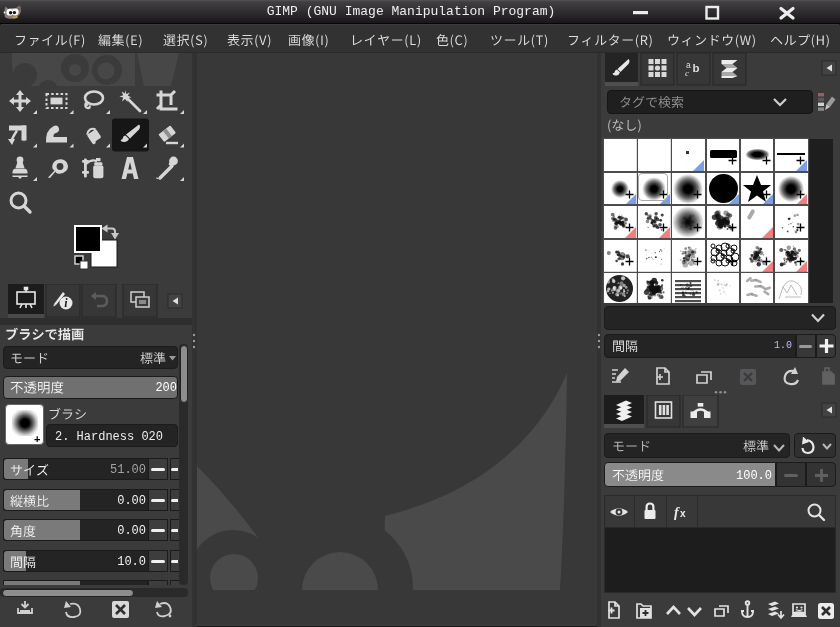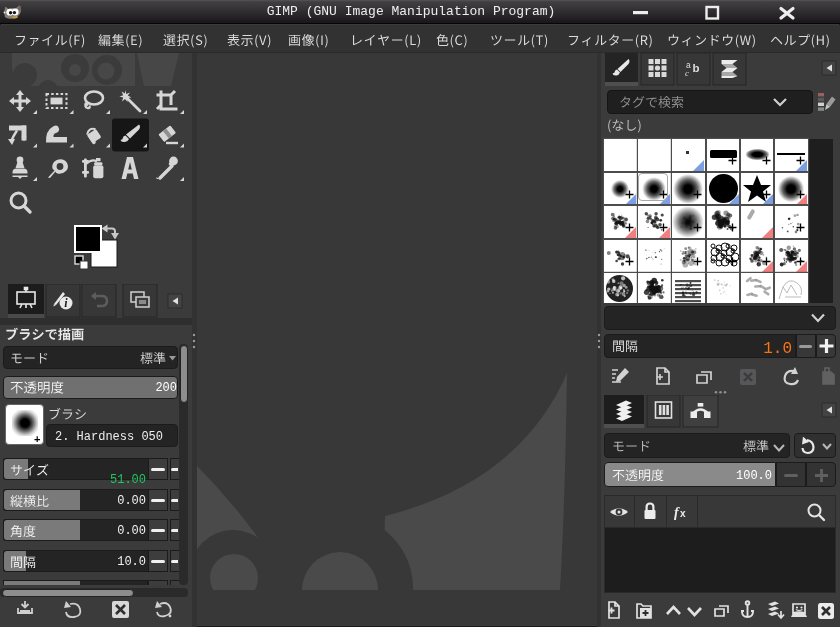--- a/index.html
+++ b/index.html
@@ -257,29 +257,29 @@
     <div class="abs mono" style="left:133px;top:381px;width:44px;text-align:right;font-size:12px;color:#fff">200</div>
     <div class="abs" style="left:5px;top:404px;width:39px;height:41px;background:#fff;border:1px solid #666;border-radius:4px"></div>
     <div class="abs" style="left:12px;top:410px;width:26px;height:26px;background:radial-gradient(circle, #000 0%, #000 22%, rgba(0,0,0,0.65) 42%, rgba(0,0,0,0.18) 66%, rgba(0,0,0,0) 82%)"></div>
     <div class="abs" style="left:34px;top:433px;font-size:11px;color:#000;font-weight:bold">+</div>
     <div style="position:absolute;left:48px;top:406px;">
       <svg width="39" height="18" viewBox="0 0 39 18" style="overflow:visible;display:block">
         <path transform="translate(0,13)" d="M9.8 -10.8Q10.0 -10.6 10.2 -10.3Q10.4 -10.0 10.5 -9.7Q10.7 -9.3 10.9 -9.1L10.1 -8.8Q10.0 -9.0 9.8 -9.3Q9.7 -9.7 9.5 -10.0Q9.3 -10.3 9.1 -10.5ZM11.5 -11.1Q11.7 -10.9 11.9 -10.6Q12.0 -10.3 12.2 -10.0Q12.4 -9.7 12.6 -9.4L11.8 -9.1Q11.6 -9.5 11.3 -10.0Q11.0 -10.5 10.8 -10.8ZM11.0 -8.5Q10.9 -8.3 10.9 -8.2Q10.8 -8.0 10.8 -7.8Q10.7 -7.3 10.5 -6.7Q10.4 -6.1 10.1 -5.4Q9.9 -4.7 9.6 -4.1Q9.2 -3.5 8.9 -3.0Q8.3 -2.3 7.5 -1.6Q6.8 -1.0 5.9 -0.4Q4.9 0.1 3.7 0.5L2.9 -0.5Q4.1 -0.8 5.1 -1.3Q6.0 -1.8 6.7 -2.4Q7.4 -3.0 7.9 -3.6Q8.4 -4.2 8.7 -5.0Q9.1 -5.7 9.3 -6.5Q9.5 -7.3 9.6 -7.9Q9.4 -7.9 8.9 -7.9Q8.4 -7.9 7.7 -7.9Q7.1 -7.9 6.3 -7.9Q5.6 -7.9 4.9 -7.9Q4.2 -7.9 3.7 -7.9Q3.2 -7.9 3.0 -7.9Q2.6 -7.9 2.3 -7.9Q1.9 -7.9 1.7 -7.8V-9.0Q1.9 -9.0 2.1 -8.9Q2.3 -8.9 2.5 -8.9Q2.8 -8.9 3.0 -8.9Q3.1 -8.9 3.5 -8.9Q3.9 -8.9 4.5 -8.9Q5.1 -8.9 5.7 -8.9Q6.3 -8.9 6.9 -8.9Q7.6 -8.9 8.1 -8.9Q8.6 -8.9 9.0 -8.9Q9.4 -8.9 9.5 -8.9Q9.7 -8.9 9.8 -8.9Q10.0 -8.9 10.2 -9.0ZM16.0 -9.7Q16.3 -9.6 16.6 -9.6Q16.9 -9.6 17.2 -9.6Q17.4 -9.6 17.9 -9.6Q18.4 -9.6 19.1 -9.6Q19.7 -9.6 20.4 -9.6Q21.0 -9.6 21.5 -9.6Q22.1 -9.6 22.3 -9.6Q22.6 -9.6 22.9 -9.6Q23.2 -9.6 23.5 -9.7V-8.6Q23.2 -8.6 22.9 -8.6Q22.6 -8.6 22.3 -8.6Q22.1 -8.6 21.5 -8.6Q21.0 -8.6 20.4 -8.6Q19.7 -8.6 19.1 -8.6Q18.4 -8.6 17.9 -8.6Q17.4 -8.6 17.2 -8.6Q16.9 -8.6 16.6 -8.6Q16.3 -8.6 16.0 -8.6ZM24.4 -6.3Q24.4 -6.2 24.3 -6.1Q24.3 -5.9 24.2 -5.9Q24.0 -4.9 23.5 -3.9Q23.1 -3.0 22.3 -2.2Q21.3 -1.1 20.1 -0.4Q18.9 0.2 17.7 0.5L16.9 -0.4Q18.3 -0.7 19.5 -1.3Q20.6 -1.9 21.5 -2.8Q22.1 -3.4 22.4 -4.2Q22.8 -4.9 23.0 -5.6Q22.9 -5.6 22.5 -5.6Q22.1 -5.6 21.5 -5.6Q20.9 -5.6 20.3 -5.6Q19.6 -5.6 18.9 -5.6Q18.3 -5.6 17.7 -5.6Q17.1 -5.6 16.7 -5.6Q16.3 -5.6 16.1 -5.6Q15.9 -5.6 15.5 -5.6Q15.2 -5.6 14.8 -5.6V-6.7Q15.2 -6.7 15.5 -6.6Q15.8 -6.6 16.1 -6.6Q16.3 -6.6 16.7 -6.6Q17.1 -6.6 17.6 -6.6Q18.2 -6.6 18.9 -6.6Q19.5 -6.6 20.2 -6.6Q20.8 -6.6 21.4 -6.6Q22.0 -6.6 22.4 -6.6Q22.8 -6.6 23.0 -6.6Q23.2 -6.6 23.4 -6.6Q23.6 -6.7 23.7 -6.7ZM29.9 -10.0Q30.2 -9.8 30.6 -9.6Q31.0 -9.3 31.4 -9.1Q31.8 -8.8 32.2 -8.5Q32.5 -8.3 32.7 -8.1L32.1 -7.3Q31.9 -7.4 31.5 -7.7Q31.2 -7.9 30.8 -8.2Q30.4 -8.5 30.0 -8.7Q29.6 -8.9 29.3 -9.1ZM28.0 -0.7Q28.7 -0.8 29.4 -1.0Q30.2 -1.2 30.9 -1.5Q31.7 -1.8 32.3 -2.2Q33.4 -2.8 34.3 -3.6Q35.2 -4.3 36.0 -5.2Q36.7 -6.1 37.2 -7.0L37.9 -5.9Q37.0 -4.6 35.7 -3.4Q34.4 -2.2 32.9 -1.3Q32.2 -0.9 31.4 -0.6Q30.7 -0.2 29.9 0.0Q29.2 0.2 28.6 0.4ZM28.0 -7.1Q28.2 -6.9 28.6 -6.7Q29.0 -6.4 29.5 -6.2Q29.9 -5.9 30.2 -5.7Q30.6 -5.5 30.8 -5.3L30.2 -4.4Q30.0 -4.6 29.6 -4.8Q29.3 -5.1 28.8 -5.3Q28.4 -5.6 28.1 -5.8Q27.7 -6.0 27.4 -6.2Z" fill="#d8d8d8"></path>
       </svg>
     </div>
     <div class="abs" style="left:46px;top:424px;width:132px;height:23px;background:#242424;border:1px solid #1b1b1b;border-radius:4px"></div>
-    <div class="abs mono" style="left:55px;top:429.5px;font-size:12px;color:#eee">2. Hardness 050</div>
+    <div class="abs mono" style="left:55px;top:429.5px;font-size:12px;color:#eee">2. Hardness 020</div>
     <div class="abs" style="left:3px;top:458px;width:145px;height:22px;background:#242424;border:1px solid #1b1b1b;border-radius:3px 0 0 3px;border-right:none"></div>
     <div class="abs" style="left:4px;top:459px;width:24px;height:20px;background:#7a7a7a;border-radius:3px 0 0 3px"></div>
     <div style="position:absolute;left:10px;top:462px;">
       <svg width="39" height="18" viewBox="0 0 39 18" style="overflow:visible;display:block">
         <path transform="translate(0,13)" d="M9.4 -6.0Q9.4 -4.7 9.2 -3.7Q9.0 -2.7 8.6 -1.9Q8.2 -1.1 7.5 -0.5Q6.8 0.1 5.6 0.6L4.8 -0.2Q5.7 -0.6 6.3 -1.0Q7.0 -1.4 7.4 -2.0Q7.9 -2.7 8.1 -3.6Q8.3 -4.5 8.3 -5.9V-9.0Q8.3 -9.4 8.3 -9.7Q8.3 -10.0 8.3 -10.1H9.4Q9.4 -10.0 9.4 -9.7Q9.4 -9.4 9.4 -9.0ZM4.7 -10.0Q4.7 -9.9 4.6 -9.7Q4.6 -9.4 4.6 -9.1V-4.3Q4.6 -4.1 4.6 -3.8Q4.6 -3.6 4.7 -3.4Q4.7 -3.2 4.7 -3.1H3.5Q3.5 -3.2 3.5 -3.4Q3.6 -3.6 3.6 -3.8Q3.6 -4.1 3.6 -4.3V-9.1Q3.6 -9.3 3.6 -9.6Q3.6 -9.8 3.5 -10.0ZM0.9 -7.5Q0.9 -7.5 1.1 -7.5Q1.3 -7.5 1.6 -7.4Q1.9 -7.4 2.2 -7.4H10.8Q11.2 -7.4 11.5 -7.4Q11.8 -7.5 12.0 -7.5V-6.4Q11.9 -6.4 11.5 -6.4Q11.2 -6.4 10.8 -6.4H2.2Q1.9 -6.4 1.6 -6.4Q1.4 -6.4 1.2 -6.4Q1.0 -6.4 0.9 -6.4ZM14.1 -4.7Q15.8 -5.2 17.3 -5.8Q18.7 -6.4 19.8 -7.1Q20.5 -7.5 21.1 -8.1Q21.8 -8.6 22.3 -9.1Q22.9 -9.6 23.4 -10.2L24.2 -9.4Q23.7 -8.8 23.0 -8.2Q22.4 -7.7 21.7 -7.2Q21.0 -6.6 20.2 -6.2Q19.5 -5.7 18.6 -5.3Q17.7 -4.8 16.7 -4.4Q15.7 -4.0 14.6 -3.7ZM19.6 -6.6 20.7 -6.9V-1.0Q20.7 -0.7 20.7 -0.5Q20.7 -0.2 20.7 0.0Q20.8 0.3 20.8 0.4H19.5Q19.5 0.3 19.5 0.0Q19.6 -0.2 19.6 -0.5Q19.6 -0.7 19.6 -1.0ZM35.8 -10.6Q36.0 -10.4 36.2 -10.0Q36.4 -9.7 36.6 -9.4Q36.8 -9.1 36.9 -8.8L36.2 -8.5Q36.0 -8.9 35.7 -9.4Q35.4 -9.9 35.1 -10.3ZM37.3 -11.0Q37.5 -10.8 37.7 -10.5Q37.9 -10.2 38.1 -9.8Q38.3 -9.5 38.4 -9.3L37.7 -9.0Q37.5 -9.4 37.2 -9.9Q36.9 -10.4 36.6 -10.7ZM36.1 -8.5Q36.1 -8.4 36.0 -8.2Q35.9 -8.0 35.8 -7.9Q35.6 -7.3 35.2 -6.5Q34.8 -5.7 34.3 -5.0Q33.8 -4.2 33.2 -3.6Q32.5 -2.8 31.7 -2.0Q30.8 -1.3 29.8 -0.6Q28.9 0.0 27.9 0.5L27.0 -0.4Q28.1 -0.8 29.1 -1.4Q30.0 -2.0 30.9 -2.7Q31.7 -3.5 32.4 -4.2Q32.8 -4.7 33.3 -5.4Q33.7 -6.0 34.0 -6.6Q34.4 -7.3 34.6 -7.8Q34.4 -7.8 34.1 -7.8Q33.7 -7.8 33.1 -7.8Q32.6 -7.8 32.0 -7.8Q31.4 -7.8 30.9 -7.8Q30.4 -7.8 30.0 -7.8Q29.6 -7.8 29.5 -7.8Q29.3 -7.8 29.0 -7.8Q28.7 -7.8 28.5 -7.8Q28.2 -7.8 28.2 -7.8V-8.9Q28.3 -8.9 28.5 -8.9Q28.7 -8.9 29.0 -8.9Q29.3 -8.9 29.5 -8.9Q29.6 -8.9 30.0 -8.9Q30.4 -8.9 30.9 -8.9Q31.4 -8.9 32.0 -8.9Q32.6 -8.9 33.1 -8.9Q33.6 -8.9 34.0 -8.9Q34.4 -8.9 34.5 -8.9Q34.8 -8.9 35.1 -8.9Q35.3 -8.9 35.5 -9.0ZM33.4 -4.3Q33.9 -3.8 34.5 -3.3Q35.1 -2.8 35.6 -2.2Q36.2 -1.6 36.6 -1.1Q37.1 -0.6 37.4 -0.2L36.5 0.6Q36.1 -0.0 35.4 -0.8Q34.8 -1.5 34.1 -2.2Q33.4 -2.9 32.7 -3.5Z" fill="#f0f0f0"></path>
       </svg>
     </div>
-    <div class="abs mono" style="left:90px;top:473px;width:56px;text-align:right;font-size:12px;color:#22c55e">51.00</div>
+    <div class="abs mono" style="left:90px;top:463px;width:56px;text-align:right;font-size:12px;color:#a3a3a3">51.00</div>
     <div class="abs" style="left:148px;top:458px;width:20px;height:22px;background:#3d3d3d;border:1px solid #1b1b1b"></div>
     <div class="abs" style="left:151px;top:467.5px;width:14px;height:3.5px;background:#f0f0f0;border-radius:2px"></div>
     <div class="abs" style="left:170px;top:458px;width:9px;height:22px;background:#3d3d3d;border:1px solid #1b1b1b;border-right:none"></div>
     <div class="abs" style="left:171px;top:467.5px;width:7px;height:3.5px;background:#f0f0f0;border-radius:2px 0 0 2px"></div>
     <div class="abs" style="left:3px;top:489px;width:145px;height:22px;background:#242424;border:1px solid #1b1b1b;border-radius:3px 0 0 3px;border-right:none"></div>
     <div class="abs" style="left:4px;top:490px;width:76px;height:20px;background:#7a7a7a;border-radius:3px 0 0 3px"></div>
     <div style="position:absolute;left:10px;top:493px;">
       <svg width="39" height="18" viewBox="0 0 39 18" style="overflow:visible;display:block">
         <path transform="translate(0,13)" d="M9.6 -7.3H10.4V0.1H9.6ZM7.8 -10.6 8.6 -10.8Q8.9 -10.2 9.2 -9.5Q9.4 -8.7 9.5 -8.2L8.7 -7.9Q8.6 -8.3 8.5 -8.7Q8.4 -9.2 8.2 -9.7Q8.0 -10.2 7.8 -10.6ZM8.5 -3.1Q8.7 -2.1 9.0 -1.5Q9.3 -0.9 9.7 -0.5Q10.1 -0.2 10.5 -0.1Q10.9 0.0 11.4 0.0Q11.5 0.0 11.8 0.0Q12.0 0.0 12.2 0.0Q12.5 0.0 12.6 0.0Q12.6 0.1 12.5 0.3Q12.5 0.5 12.4 0.6Q12.4 0.8 12.4 0.9H12.1H11.3Q10.7 0.9 10.2 0.7Q9.7 0.6 9.2 0.2Q8.8 -0.2 8.4 -1.0Q8.1 -1.7 7.8 -2.9ZM10.0 -4.4H12.3V-3.6H10.0ZM7.5 -7.8H12.5V-6.9H7.5ZM11.1 -10.9 12.1 -10.7Q11.9 -10.0 11.6 -9.2Q11.3 -8.5 11.1 -8.0L10.3 -8.2Q10.4 -8.5 10.6 -9.0Q10.8 -9.5 10.9 -10.0Q11.0 -10.5 11.1 -10.9ZM7.7 -5.2H8.5V-4.1Q8.5 -3.3 8.4 -2.4Q8.4 -1.6 8.1 -0.7Q7.8 0.2 7.3 1.1Q7.2 0.9 7.0 0.8Q6.8 0.6 6.6 0.5Q7.1 -0.2 7.4 -1.1Q7.6 -1.9 7.7 -2.7Q7.7 -3.4 7.7 -4.1ZM6.2 -10.9 7.0 -10.6Q6.8 -10.1 6.4 -9.6Q6.1 -9.0 5.8 -8.5Q5.4 -8.0 5.0 -7.7Q5.0 -7.7 4.9 -7.9Q4.7 -8.0 4.6 -8.1Q4.5 -8.2 4.4 -8.3Q4.9 -8.8 5.4 -9.5Q5.9 -10.2 6.2 -10.9ZM6.5 -8.3 7.3 -8.0Q7.1 -7.4 6.7 -6.7Q6.3 -6.1 5.9 -5.5Q5.5 -5.0 5.1 -4.6Q5.0 -4.6 4.9 -4.8Q4.8 -4.9 4.7 -5.1Q4.6 -5.2 4.5 -5.3Q5.1 -5.8 5.7 -6.6Q6.2 -7.4 6.5 -8.3ZM2.3 -10.9 3.2 -10.6Q3.0 -10.1 2.7 -9.6Q2.5 -9.1 2.2 -8.6Q2.0 -8.2 1.8 -7.8L1.1 -8.1Q1.3 -8.4 1.5 -8.9Q1.8 -9.4 2.0 -10.0Q2.2 -10.5 2.3 -10.9ZM3.7 -9.4 4.5 -9.0Q4.1 -8.3 3.6 -7.5Q3.1 -6.7 2.6 -5.9Q2.1 -5.2 1.6 -4.6L1.0 -5.0Q1.3 -5.4 1.7 -5.9Q2.1 -6.5 2.4 -7.1Q2.8 -7.7 3.1 -8.3Q3.4 -8.9 3.7 -9.4ZM0.5 -8.2 0.9 -8.9Q1.3 -8.6 1.6 -8.3Q2.0 -7.9 2.3 -7.5Q2.6 -7.2 2.7 -6.9L2.2 -6.1Q2.1 -6.4 1.8 -6.8Q1.5 -7.2 1.2 -7.5Q0.8 -7.9 0.5 -8.2ZM3.1 -6.4 3.8 -6.7Q4.1 -6.3 4.3 -5.8Q4.5 -5.3 4.7 -4.9Q4.9 -4.5 5.0 -4.1L4.2 -3.8Q4.2 -4.1 4.0 -4.6Q3.8 -5.0 3.6 -5.5Q3.4 -6.0 3.1 -6.4ZM0.4 -5.2Q1.1 -5.2 2.2 -5.2Q3.2 -5.2 4.3 -5.2L4.3 -4.5Q3.3 -4.4 2.4 -4.4Q1.4 -4.3 0.6 -4.3ZM3.5 -3.3 4.2 -3.5Q4.5 -2.9 4.7 -2.2Q4.9 -1.5 5.0 -1.0L4.2 -0.7Q4.2 -1.3 4.0 -2.0Q3.8 -2.7 3.5 -3.3ZM1.0 -3.5 1.8 -3.4Q1.7 -2.4 1.5 -1.5Q1.3 -0.7 1.0 -0.0Q0.9 -0.1 0.7 -0.2Q0.4 -0.3 0.3 -0.4Q0.6 -1.0 0.8 -1.8Q0.9 -2.6 1.0 -3.5ZM2.3 -4.8H3.1V1.0H2.3ZM5.7 -6.1 6.4 -6.9 6.5 -6.8V1.0H5.7ZM17.8 -7.6H25.5V-6.8H17.8ZM18.2 -9.7H25.2V-8.9H18.2ZM19.7 -10.9H20.6V-7.1H19.7ZM21.1 -7.1H22.1V-1.8H21.1ZM22.7 -10.9H23.6V-7.0H22.7ZM19.2 -3.3V-2.1H24.1V-3.3ZM19.2 -5.1V-4.0H24.1V-5.1ZM18.4 -5.8H25.0V-1.4H18.4ZM20.1 -1.1 20.9 -0.6Q20.6 -0.3 20.1 0.0Q19.6 0.3 19.1 0.6Q18.6 0.9 18.1 1.0Q18.0 0.9 17.8 0.7Q17.6 0.5 17.4 0.4Q17.9 0.2 18.4 -0.0Q18.9 -0.3 19.4 -0.6Q19.8 -0.9 20.1 -1.1ZM13.7 -8.1H17.9V-7.2H13.7ZM15.5 -10.9H16.4V1.0H15.5ZM15.5 -7.6 16.1 -7.4Q15.9 -6.6 15.7 -5.7Q15.5 -4.9 15.2 -4.1Q14.9 -3.3 14.5 -2.6Q14.2 -1.9 13.8 -1.4Q13.8 -1.6 13.6 -1.9Q13.5 -2.1 13.3 -2.3Q13.7 -2.7 14.0 -3.3Q14.3 -3.9 14.6 -4.7Q14.9 -5.4 15.1 -6.1Q15.3 -6.9 15.5 -7.6ZM16.3 -6.3Q16.4 -6.2 16.7 -5.9Q16.9 -5.6 17.2 -5.2Q17.4 -4.8 17.7 -4.5Q17.9 -4.1 18.0 -4.0L17.4 -3.2Q17.3 -3.5 17.1 -3.8Q16.9 -4.2 16.7 -4.6Q16.5 -5.0 16.2 -5.4Q16.0 -5.7 15.9 -5.9ZM22.4 -0.6 23.1 -1.1Q23.5 -0.9 24.0 -0.6Q24.5 -0.3 24.9 -0.0Q25.4 0.2 25.6 0.4L24.9 1.1Q24.6 0.8 24.2 0.5Q23.8 0.3 23.3 -0.0Q22.8 -0.3 22.4 -0.6ZM28.8 -6.9H32.2V-5.9H28.8ZM28.2 -10.8H29.2V-0.3L28.2 -0.0ZM26.5 -0.3Q27.3 -0.4 28.3 -0.6Q29.3 -0.8 30.4 -1.1Q31.5 -1.3 32.6 -1.6L32.7 -0.7Q31.7 -0.4 30.6 -0.2Q29.6 0.1 28.6 0.3Q27.6 0.6 26.8 0.7ZM37.4 -8.1 38.1 -7.3Q37.5 -6.9 36.8 -6.5Q36.1 -6.1 35.3 -5.8Q34.5 -5.4 33.8 -5.1Q33.7 -5.3 33.6 -5.5Q33.5 -5.7 33.4 -5.9Q34.1 -6.2 34.9 -6.5Q35.6 -6.9 36.3 -7.3Q36.9 -7.7 37.4 -8.1ZM33.2 -10.8H34.1V-1.0Q34.1 -0.5 34.3 -0.3Q34.4 -0.2 34.9 -0.2Q35.0 -0.2 35.3 -0.2Q35.5 -0.2 35.9 -0.2Q36.2 -0.2 36.5 -0.2Q36.8 -0.2 36.9 -0.2Q37.2 -0.2 37.4 -0.4Q37.5 -0.6 37.6 -1.1Q37.6 -1.6 37.7 -2.5Q37.9 -2.4 38.1 -2.3Q38.4 -2.2 38.6 -2.1Q38.5 -1.0 38.4 -0.4Q38.2 0.2 37.9 0.5Q37.6 0.8 37.0 0.8Q36.9 0.8 36.7 0.8Q36.4 0.8 36.1 0.8Q35.9 0.8 35.6 0.8Q35.3 0.8 35.1 0.8Q34.9 0.8 34.8 0.8Q34.1 0.8 33.8 0.6Q33.4 0.5 33.3 0.1Q33.2 -0.3 33.2 -1.0Z" fill="#f0f0f0"></path>
       </svg>
@@ -1205,21 +1205,21 @@
     <div class="abs" style="left:604px;top:306px;width:232px;height:24px;background:#242424;border:1px solid #1b1b1b;border-radius:4px"></div>
     <svg class="abs" style="left:810px;top:313px" width="16" height="11">
       <path d="M2,1.5 L8,8 L14,1.5" stroke="#d0d0d0" stroke-width="2.2" fill="none"></path>
     </svg>
     <div class="abs" style="left:604px;top:334px;width:192px;height:24px;background:#242424;border:1px solid #1b1b1b;border-radius:4px 0 0 4px"></div>
     <div style="position:absolute;left:612px;top:338px;">
       <svg width="26" height="18" viewBox="0 0 26 18" style="overflow:visible;display:block">
         <path transform="translate(0,13)" d="M4.5 -3.0H8.5V-2.2H4.5ZM4.5 -4.9H8.9V-0.2H4.5V-0.9H8.0V-4.1H4.5ZM4.1 -4.9H4.9V0.5H4.1ZM1.7 -8.5H5.3V-7.8H1.7ZM7.6 -8.5H11.3V-7.8H7.6ZM10.9 -10.4H11.9V-0.2Q11.9 0.2 11.8 0.5Q11.7 0.7 11.3 0.9Q11.0 1.0 10.5 1.0Q10.0 1.0 9.1 1.0Q9.1 0.9 9.1 0.7Q9.0 0.5 8.9 0.4Q8.9 0.2 8.8 0.0Q9.2 0.1 9.6 0.1Q9.9 0.1 10.2 0.1Q10.5 0.0 10.6 0.0Q10.8 0.0 10.9 -0.0Q10.9 -0.1 10.9 -0.3ZM1.7 -10.4H5.9V-5.9H1.7V-6.6H5.0V-9.6H1.7ZM11.4 -10.4V-9.6H8.0V-6.6H11.4V-5.9H7.1V-10.4ZM1.2 -10.4H2.1V1.1H1.2ZM21.1 -1.8H21.9V0.8H21.1ZM19.7 -8.0V-6.6H23.4V-8.0ZM18.7 -8.7H24.4V-5.9H18.7ZM18.0 -10.2H25.2V-9.4H18.0ZM19.6 -2.0H23.5V-1.3H19.6ZM17.9 -5.1H24.7V-4.4H18.8V1.0H17.9ZM24.2 -5.1H25.1V0.0Q25.1 0.4 25.1 0.6Q25.0 0.8 24.7 0.9Q24.5 1.0 24.1 1.0Q23.8 1.0 23.2 1.0Q23.2 0.8 23.1 0.6Q23.0 0.4 22.9 0.2Q23.3 0.2 23.6 0.2Q23.9 0.2 24.0 0.2Q24.2 0.2 24.2 0.0ZM21.9 -4.9H22.6V-3.5Q22.6 -3.3 22.7 -3.3Q22.7 -3.3 22.9 -3.3Q23.0 -3.3 23.2 -3.3Q23.4 -3.3 23.6 -3.3Q23.9 -3.3 23.9 -3.3Q24.1 -3.3 24.1 -3.3Q24.2 -3.3 24.2 -3.3Q24.3 -3.2 24.5 -3.2Q24.6 -3.1 24.8 -3.1Q24.7 -2.9 24.6 -2.8Q24.4 -2.7 24.1 -2.7Q24.0 -2.7 23.8 -2.7Q23.7 -2.7 23.5 -2.7Q23.3 -2.7 23.1 -2.7Q22.9 -2.7 22.9 -2.7Q22.3 -2.7 22.1 -2.8Q21.9 -3.0 21.9 -3.5ZM20.4 -4.8H21.1Q21.0 -4.1 20.8 -3.6Q20.7 -3.2 20.3 -2.8Q19.9 -2.5 19.2 -2.3Q19.2 -2.4 19.1 -2.6Q19.0 -2.7 18.8 -2.8Q19.4 -3.0 19.7 -3.2Q20.1 -3.5 20.2 -3.9Q20.3 -4.3 20.4 -4.8ZM14.0 -10.4H16.9V-9.5H14.9V1.0H14.0ZM16.7 -10.4H16.8L17.0 -10.4L17.6 -10.0Q17.4 -9.5 17.2 -8.9Q17.0 -8.3 16.8 -7.7Q16.6 -7.1 16.4 -6.6Q17.0 -5.8 17.3 -5.1Q17.5 -4.4 17.5 -3.7Q17.5 -3.2 17.4 -2.8Q17.2 -2.4 17.0 -2.3Q16.7 -2.1 16.3 -2.0Q16.2 -2.0 15.9 -2.0Q15.7 -2.0 15.5 -2.0Q15.5 -2.2 15.5 -2.4Q15.4 -2.7 15.3 -2.9Q15.5 -2.8 15.7 -2.8Q15.8 -2.8 16.0 -2.8Q16.2 -2.8 16.4 -3.0Q16.5 -3.1 16.6 -3.3Q16.6 -3.6 16.6 -3.9Q16.6 -4.4 16.4 -5.0Q16.2 -5.7 15.5 -6.5Q15.7 -6.9 15.8 -7.4Q16.0 -7.9 16.2 -8.4Q16.3 -8.9 16.4 -9.3Q16.6 -9.8 16.7 -10.1Z" fill="#e0e0e0"></path>
       </svg>
     </div>
-    <div class="abs mono" style="left:740px;top:339.5px;width:52px;text-align:right;font-size:16px;color:#f97316">1.0</div>
+    <div class="abs mono" style="left:740px;top:339.5px;width:52px;text-align:right;font-size:10px;color:#c4b5fd">1.0</div>
     <div class="abs" style="left:796px;top:334px;width:20px;height:24px;background:#383838;border:1px solid #1b1b1b"></div>
     <div class="abs" style="left:799px;top:344.5px;width:13px;height:3.4px;background:#9a9a9a;border-radius:2px"></div>
     <div class="abs" style="left:816px;top:334px;width:20px;height:24px;background:#383838;border:1px solid #1b1b1b;border-radius:0 4px 4px 0"></div>
     <svg class="abs" style="left:818px;top:337px" width="17" height="18">
       <path d="M8.5,2 L8.5,16 M1.5,9 L15.5,9" stroke="#f2f2f2" stroke-width="3.2"></path>
     </svg>
     <svg class="abs" style="left:601px;top:364px" width="239" height="28" viewBox="0 0 239 28">
 <g stroke="#d2d2d2" stroke-width="1.7" fill="none">
  <path d="M11,6 L17,6 M11,10 L15,10 M11,14 L14,14 M11,18 L20,18"></path>
  <path d="M24,4 L28,8 L19,17 L15,18 L16,13 Z" fill="#d2d2d2" stroke="none"></path>

